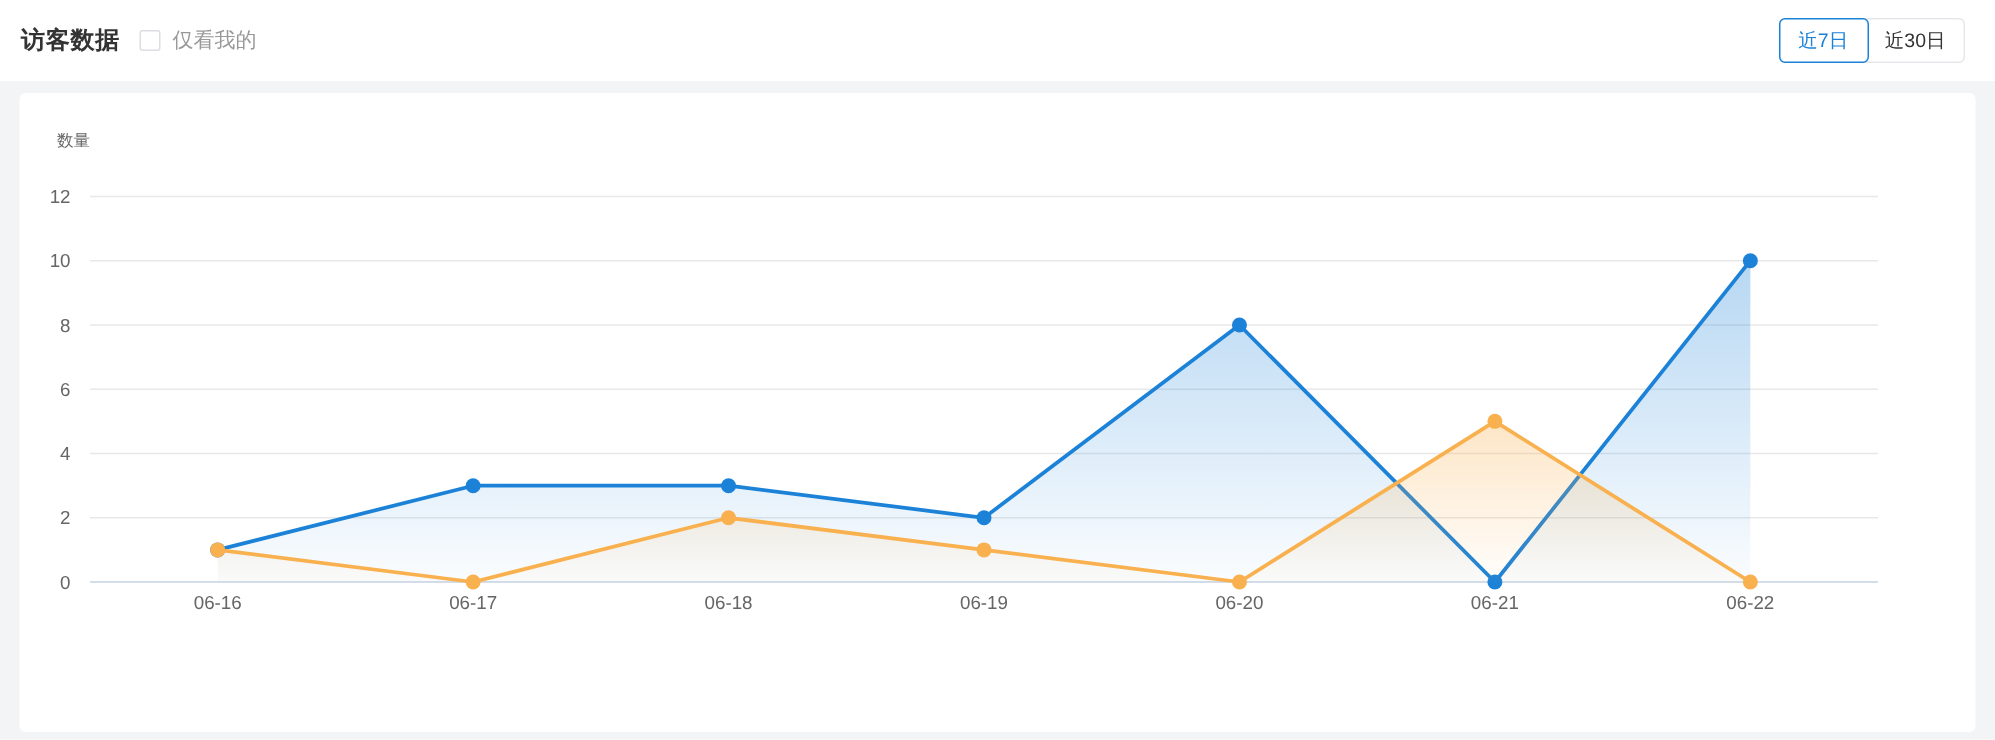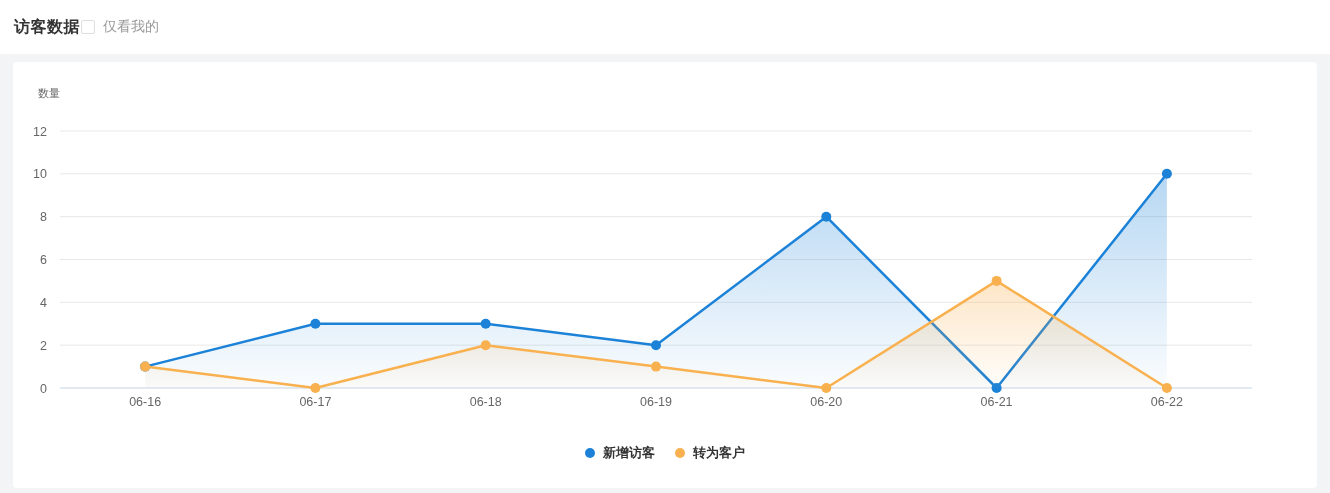--- a/index.html
+++ b/index.html
@@ -15,21 +15,21 @@
     height:54px; background:#ffffff;
     display:flex; align-items:center;
     padding:0 20px 0 14px;
   }
   .page-title {
     font-size:16px; font-weight:bold; color:#333333;
     letter-spacing:0.5px;
   }
   .checkbox-wrap {
     display:flex; align-items:center;
-    margin-left:1px; cursor:pointer;justify-content:flex-end;
+    margin-left:13px; cursor:pointer;justify-content:flex-end;
   }
   .checkbox-box {
     width:14px; height:14px;
     border:1px solid #dcdee2; border-radius:2px;
     background:#ffffff;
   }
   .checkbox-label {
     margin-left:8px; font-size:14px; color:#999999;
   }
   .range-group {
@@ -74,20 +74,24 @@
 </style>
 </head>
 <body>
 
 <div class="topbar">
   <span class="page-title">访客数据</span>
   <label class="checkbox-wrap">
     <span class="checkbox-box"></span>
     <span class="checkbox-label">仅看我的</span>
   </label>
+  <div class="range-group">
+    <button class="range-btn active">近7日</button>
+    <button class="range-btn">近30日</button>
+  </div>
 </div>
 
 <div class="card">
   <div class="y-axis-title">数量</div>
   <svg id="chart" width="1304" height="300">
       <defs>
         <linearGradient id="grad0" x1="0" y1="0" x2="0" y2="1">
           <stop offset="0%" stop-color="#1b82d8" stop-opacity="0.32"></stop>
           <stop offset="100%" stop-color="#1b82d8" stop-opacity="0.02"></stop>
         </linearGradient>
@@ -129,23 +133,13 @@
       <path d="M132.14285714285714,271L132.1,249.6L302.4,271.0L472.7,228.2L643.0,249.6L813.3,271.0L983.6,163.9L1153.9,271.0L1153.857142857143,271Z" fill="url(#grad1)" stroke="none"></path>
       <polyline points="132.1,249.6 302.4,271.0 472.7,228.2 643.0,249.6 813.3,271.0 983.6,163.9 1153.9,271.0" fill="none" stroke="#f9b04e" stroke-width="2.5" stroke-linejoin="round" stroke-linecap="round"></polyline>
       <circle cx="132.1" cy="249.6" r="5" fill="#f9b04e"></circle>
       <circle cx="302.4" cy="271.0" r="5" fill="#f9b04e"></circle>
       <circle cx="472.7" cy="228.2" r="5" fill="#f9b04e"></circle>
       <circle cx="643.0" cy="249.6" r="5" fill="#f9b04e"></circle>
       <circle cx="813.3" cy="271.0" r="5" fill="#f9b04e"></circle>
       <circle cx="983.6" cy="163.9" r="5" fill="#f9b04e"></circle>
       <circle cx="1153.9" cy="271.0" r="5" fill="#f9b04e"></circle>
     </svg>
-  <div class="legend">
-    <div class="legend-item">
-      <span class="legend-dot" id="legend-dot-0" style="background: rgb(27, 130, 216);"></span>
-      <span class="legend-label">新增访客</span>
-    </div>
-    <div class="legend-item">
-      <span class="legend-dot" id="legend-dot-1" style="background: rgb(249, 176, 78);"></span>
-      <span class="legend-label">转为客户</span>
-    </div>
-  </div>
 </div>
 
 </body></html>

